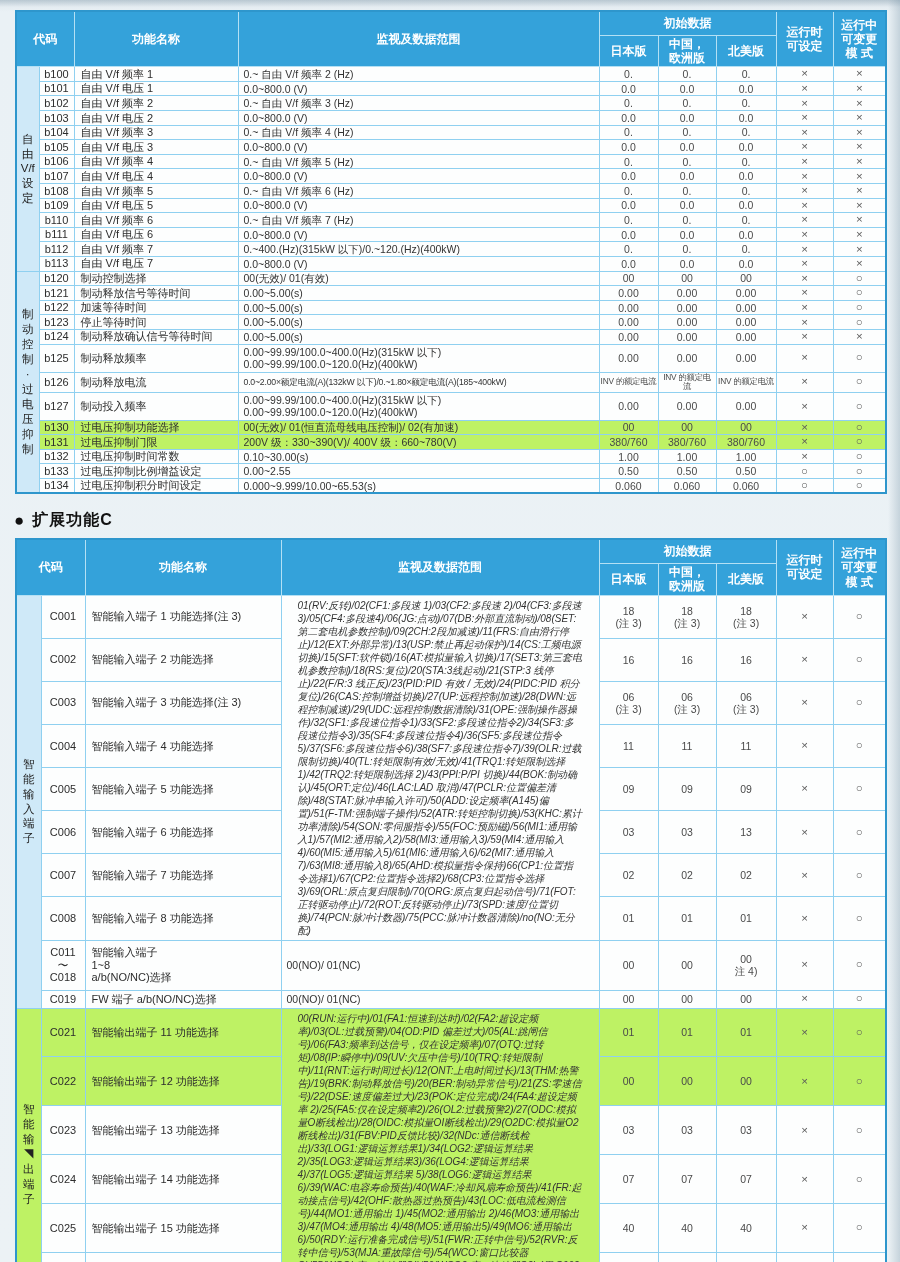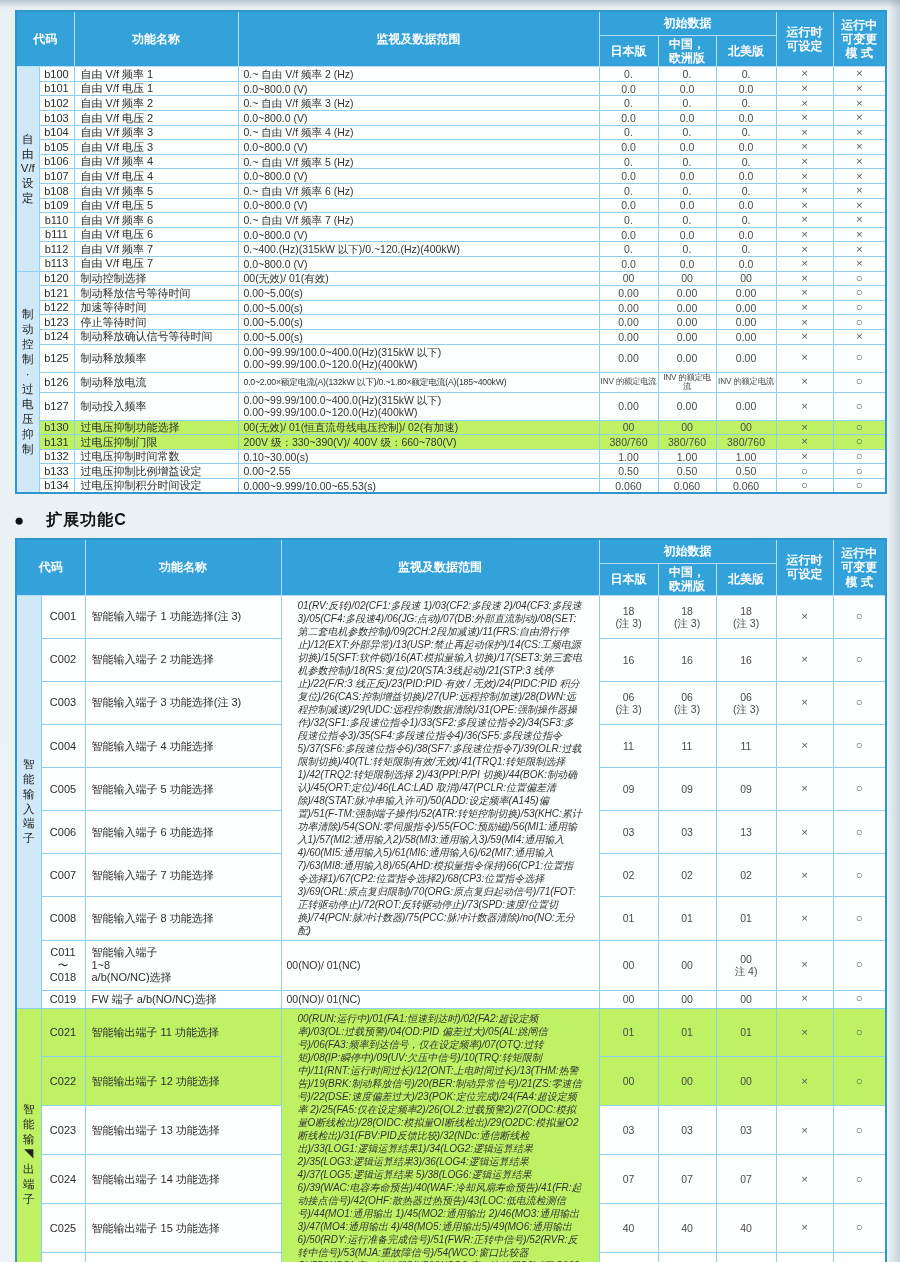--- a/index.html
+++ b/index.html
@@ -31,21 +31,21 @@
   td.range-cell.tiny{font-size:10px;line-height:13px;padding:3px 16px;vertical-align:top;color:#333;font-style:italic;}
   td.range-cell.xs{font-size:8.7px;letter-spacing:-0.2px;}
   td.value-cell{text-align:center;font-size:10.5px;color:#4a4a4a;padding:0 1px;}
   td.value-cell.vsmall{font-size:8.3px;letter-spacing:-0.2px;}
   td.mark{font-size:11.5px;color:#5a5a5a;}
   #table1-body tr{height:14.6px;}
   #table2-body tr{height:38px;}
 
   .section-head{margin:16px 0 7px 14px;display:flex;align-items:center;gap:8px;}
   .section-bullet{font-size:17px;color:#111;line-height:1;}
-  .section-title{font-size:16px;font-weight:bold;color:#111;letter-spacing:1px;margin-left:14px;}
+  .section-title{font-size:16px;font-weight:bold;color:#111;letter-spacing:1px;}
 
   .notes{margin:9px 0 0 16px;font-size:10.5px;color:#2f2f2f;line-height:1.45;}
   .note{display:flex;margin-bottom:2px;}
   .note-tag{width:40px;flex:0 0 40px;}
   .note-lines div{white-space:pre-line;}
 </style>
 </head>
 <body>
 
 <div class="page">

